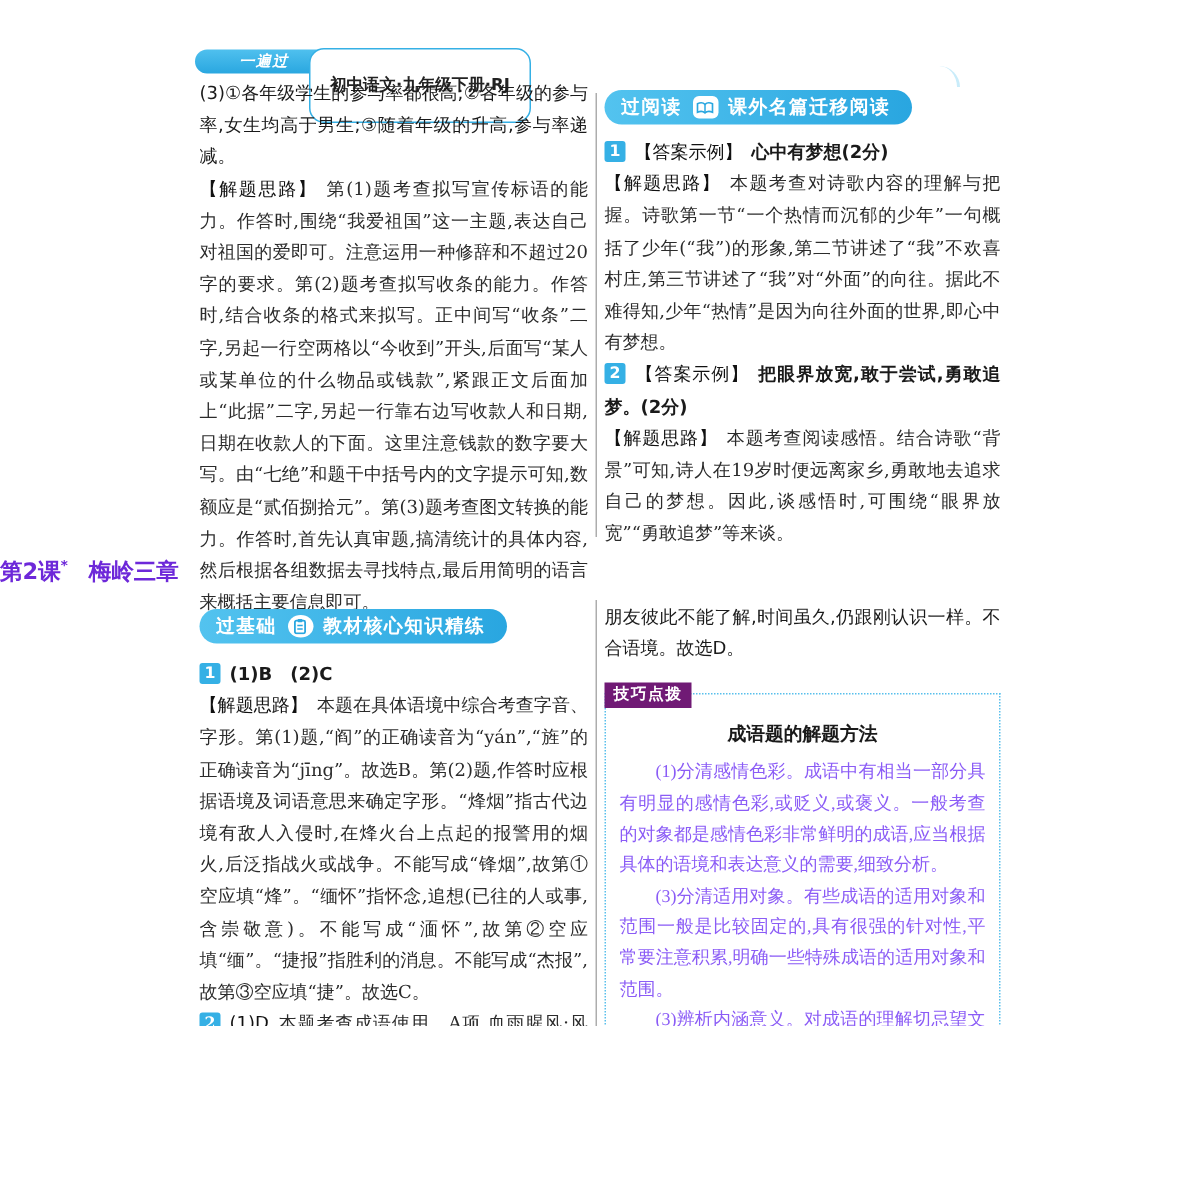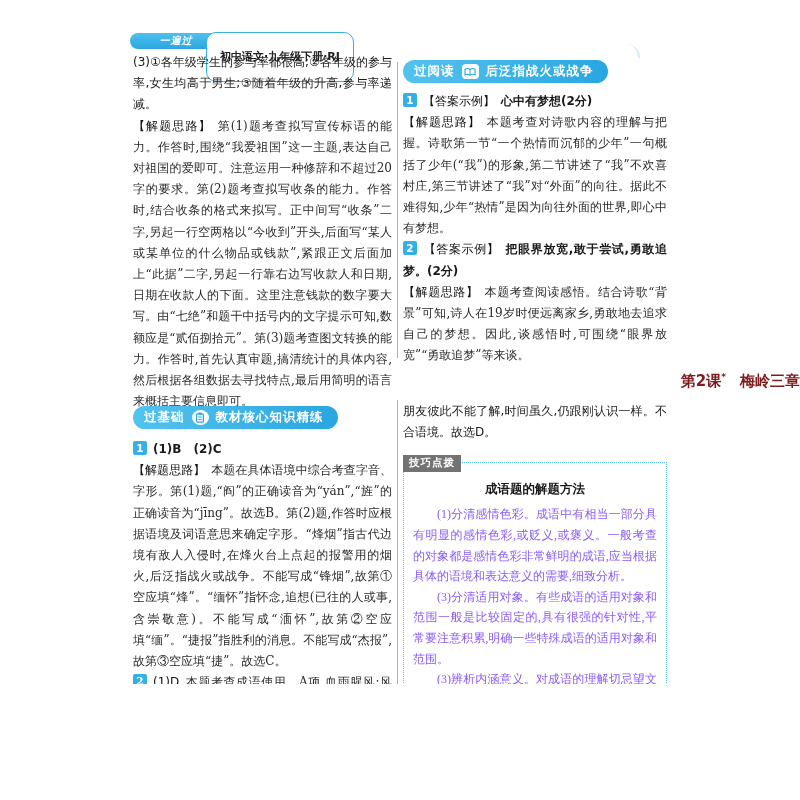--- a/index.html
+++ b/index.html
@@ -40,28 +40,28 @@
   .badge{display:inline-flex;align-items:center;height:23px;border-radius:13px;
          background:linear-gradient(90deg,#53c3ef,#29a6e0);color:#fff;font-weight:bold;
          font-size:12.5px;padding:0 14px 0 11px;}
   .badge .tab-name{margin-right:7px;letter-spacing:1px;}
   .badge .title{letter-spacing:1px;}
   .icon-wrap{width:17px;height:15px;background:#fff;border-radius:50%;margin-right:7px;
          display:flex;align-items:center;justify-content:center;}
   .icon-wrap.book{border-radius:4px;}
 
   
-  .chapter{position:absolute;top:372px;left:0;width:800px;text-align:right;
-           font-size:15px;font-weight:bold;color:#7f1d1d;}
+  .chapter{position:absolute;top:372px;left:0;width:800px;text-align:left;
+           font-size:15px;font-weight:bold;color:#6d28d9;}
   .chapter .t2{margin-left:14px;}
   .chapter sup{font-size:9px;}
 
   
   .tipbox{position:relative;margin-top:19px;border:1px dotted #58bfec;padding:16px 9px 9px;}
-  .tip-label{position:absolute;top:-8px;left:-1px;background:#737373;color:#fff;
+  .tip-label{position:absolute;top:-8px;left:-1px;background:#701a75;color:#fff;
              font-size:10.5px;font-weight:bold;padding:1px 6px 2px;letter-spacing:1px;}
   .tip-title{text-align:center;font-weight:bold;font-size:12.5px;margin:2px 0 6px;}
   .tip-para{font-size:12px;line-height:20.6px;text-align:justify;text-indent:2em;
             font-family:Liberation Serif, serif;color:#8b5cf6;}
 
   
   .footer{position:absolute;left:110px;top:764px;height:20px;}
   .f-bar{position:absolute;left:0;top:0;width:100px;height:18px;
          background:linear-gradient(90deg,#2697d2,#6ec9f1);
          clip-path:polygon(0 0,100% 0,calc(100% - 10px) 100%,0 100%);
@@ -126,21 +126,21 @@
 
   <div class="col rt">
     <div class="badge">
       <span class="tab-name">过阅读</span>
       <span class="icon-wrap book">
         <svg width="12" height="10" viewBox="0 0 12 10">
           <path d="M1 2.2 C3 1.2 5 1.6 6 2.6 C7 1.6 9 1.2 11 2.2 L11 7.8 C9 6.9 7 7.3 6 8.3 C5 7.3 3 6.9 1 7.8 Z" fill="none" stroke="#2aa7e0" stroke-width="1.1"></path>
           <line x1="6" y1="2.6" x2="6" y2="8.3" stroke="#2aa7e0" stroke-width="1"></line>
         </svg>
       </span>
-      <span class="title">后泛指战火或战争</span>
+      <span class="title">课外名篇迁移阅读</span>
     </div>
     <div class="gap8"></div>
     <div class="para">
       <span class="qnum">1</span><span class="b lbl">【答案示例】</span><span class="b">心中有梦想(2分)</span>
     </div>
     <div class="para kai">
       <span class="lbl">【解题思路】</span><span>本题考查对诗歌内容的理解与把握。诗歌第一节“一个热情而沉郁的少年”一句概括了少年(“我”)的形象,第二节讲述了“我”不欢喜村庄,第三节讲述了“我”对“外面”的向往。据此不难得知,少年“热情”是因为向往外面的世界,即心中有梦想。</span>
     </div>
     <div class="para">
       <span class="qnum">2</span><span class="b lbl">【答案示例】</span><span class="b">把眼界放宽,敢于尝试,勇敢追梦。(2分)</span>

